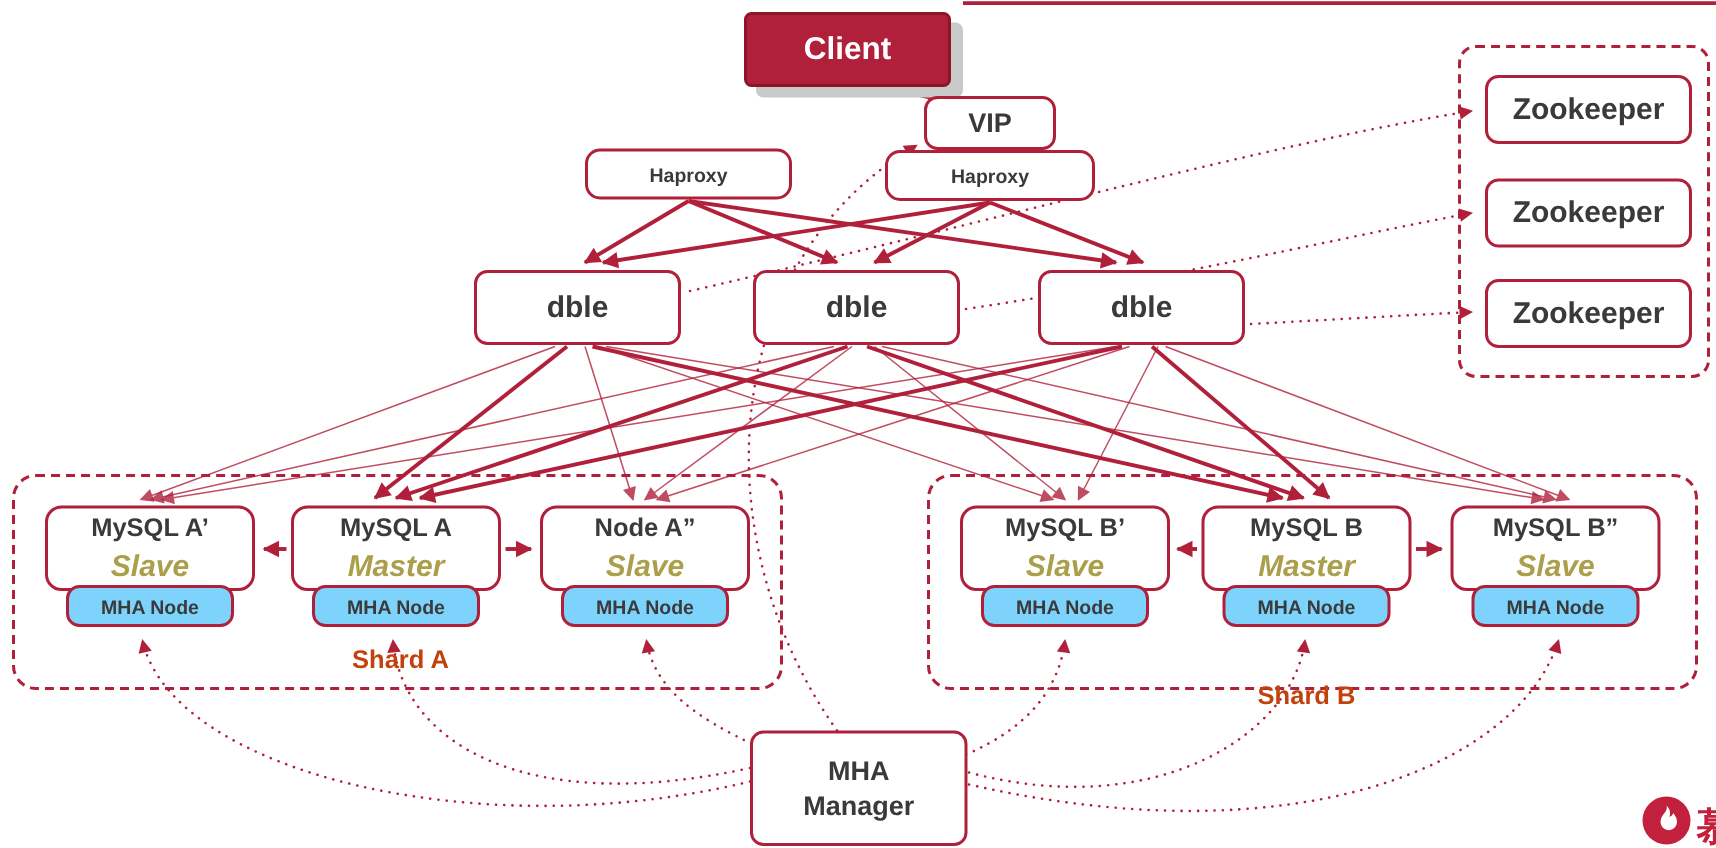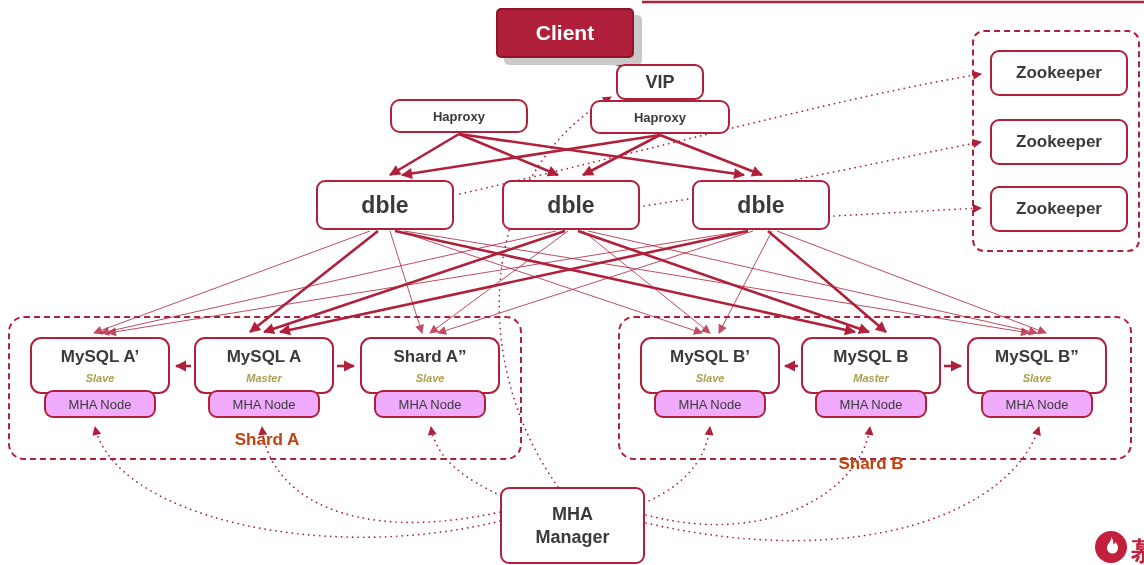--- a/index.html
+++ b/index.html
@@ -8,29 +8,29 @@
   .stage{position:absolute;inset:0;width:1144px;height:565px;overflow:hidden}
   .wires{position:absolute;left:0;top:0;z-index:1;pointer-events:none}
   .s2 line{stroke:#b1203a;stroke-width:2.6;marker-end:url(#ah)}
   .s0 line{stroke:#b1203a;stroke-width:1;opacity:.8;marker-end:url(#ahs)}
   .dt path{stroke:#b1203a;stroke-width:1.7;fill:none;stroke-dasharray:0.1 5.4;stroke-linecap:round;marker-end:url(#ahs)}
   .tl{stroke:#b1203a;stroke-width:2.5}
   .bx{position:absolute;z-index:3;background:#fff;border:2.5px solid #b1203a;border-radius:9px;display:flex;align-items:center;justify-content:center;font-weight:700;color:#3a3a3a}
   .client{background:#b1203a;color:#fff;border:2px solid #8c1529;border-radius:5px;box-shadow:8px 7px 0 #c9c9c9;font-size:21px;z-index:4}
   .vip{font-size:18px;z-index:5}
   .hap{font-size:13px;border-radius:10px}
-  .dble{font-size:23px}
-  .zk{font-size:17px;border-radius:9px}
+  .dble{font-size:20px}
+  .zk{font-size:20px;border-radius:9px}
   .dashwrap{position:absolute;z-index:2;border:2.5px dashed #b1203a;border-radius:16px;background:transparent}
   .zkwrap{border-radius:12px}
   .mysql{position:absolute;z-index:3;width:140px;text-align:center}
   .mybox{height:57px;background:#fff;border:2.5px solid #b1203a;border-radius:11px;display:flex;flex-direction:column;align-items:center;justify-content:center;gap:5px}
   .mytitle{font-weight:700;font-size:17px;color:#3a3a3a;line-height:1.15}
-  .myrole{font-style:italic;font-weight:700;font-size:11px;color:#ab9f4c;line-height:1.1}
-  .mha{width:112px;margin:-4px auto 0;height:28px;background:#f0abfc;border:2px solid #b1203a;border-radius:9px;display:flex;align-items:center;justify-content:center;font-size:13px;font-weight:400;color:#3a3a3a;position:relative}
+  .myrole{font-style:italic;font-weight:700;font-size:20px;color:#ab9f4c;line-height:1.1}
+  .mha{width:112px;margin:-4px auto 0;height:28px;background:#7dd3fc;border:2px solid #b1203a;border-radius:9px;display:flex;align-items:center;justify-content:center;font-size:13px;font-weight:700;color:#3a3a3a;position:relative}
   .shardlabel{position:absolute;z-index:3;font-weight:700;font-size:17px;color:#c2410c;text-align:center}
   .manager{flex-direction:column;font-size:18px;line-height:1.25;z-index:3}
   .watermark{position:absolute;z-index:5;left:812px;top:533px;font-weight:700;font-size:23px;letter-spacing:1px;color:#d2879c}
   .logo{position:absolute;z-index:5;left:1094px;top:530px;width:34px;height:34px}
   .brandglyph{position:absolute;z-index:5;left:1131px;top:534px;font-size:26px;font-weight:700;color:#c2203c;white-space:nowrap}
 </style>
 </head>
 <body>
 
 <div class="stage">
@@ -126,21 +126,21 @@
   <div class="mysql" style="left:194px;top:337px">
     <div class="mybox">
       <div class="mytitle">MySQL A</div>
       <div class="myrole">Master</div>
     </div>
     <div class="mha">MHA Node</div>
   </div>
 
   <div class="mysql" style="left:360px;top:337px">
     <div class="mybox">
-      <div class="mytitle">Shard A”</div>
+      <div class="mytitle">Node A”</div>
       <div class="myrole">Slave</div>
     </div>
     <div class="mha">MHA Node</div>
   </div>
 
   <div class="shardlabel" style="left:212px;top:430px;width:110px">Shard A</div>
 
   <div class="dashwrap" style="left:618px;top:316px;width:514px;height:144px"></div>
 
   <div class="mysql" style="left:640px;top:337px">

